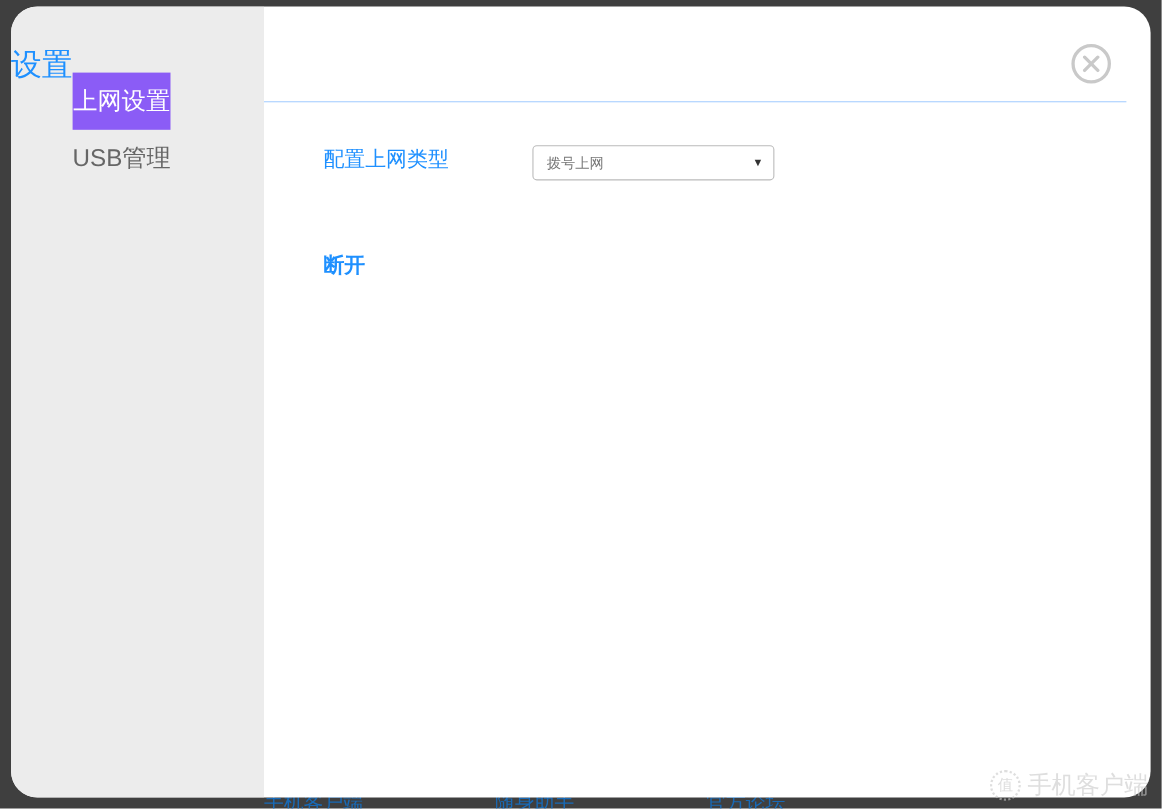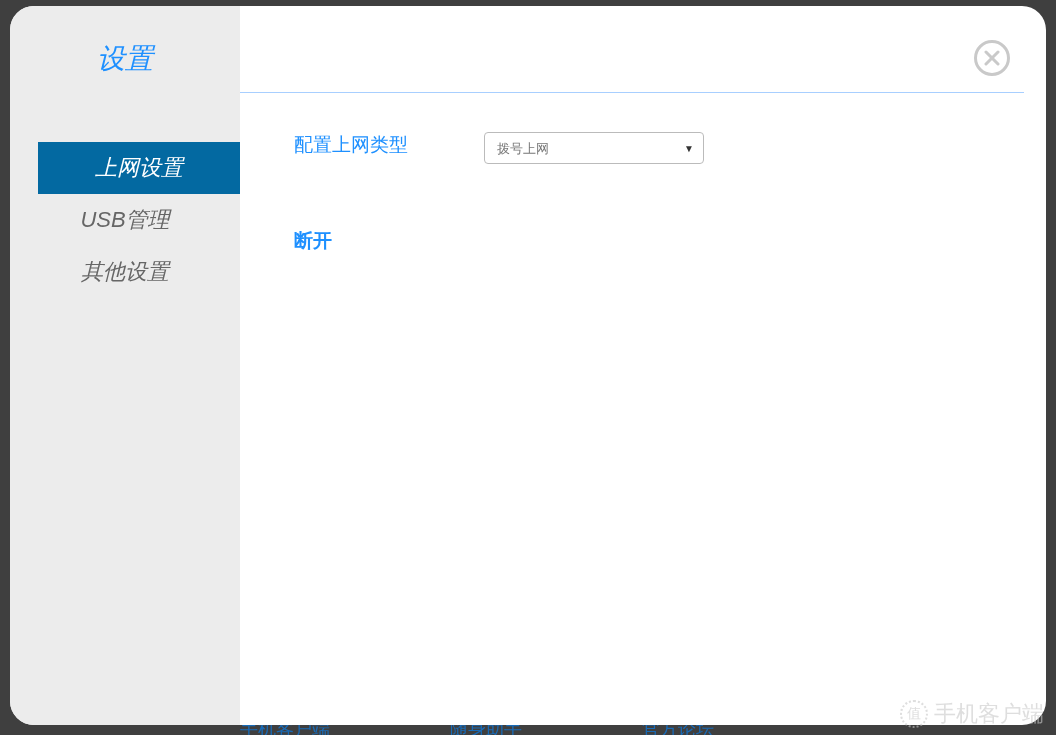--- a/index.html
+++ b/index.html
@@ -23,23 +23,22 @@
       bottom: 10px;
       background: #fff;
       border-radius: 24px;
       display: flex;
       overflow: hidden;
     }
     .sidebar {
       width: 230px;
       background: #ececec;
       display: flex;
-      flex-direction: column;
+      flex-direction: row;
       padding-top: 16px;
-      font-style: italic;
     }
     .sidebar-header {
       text-align: center;
       color: #1e90ff;
       font-size: 28px;
       font-weight: 400;
       padding: 18px 0 20px 0;
     }
     .sidebar-items {
       margin-top: 44px;
@@ -47,23 +46,22 @@
     .sidebar-item {
       height: 52px;
       line-height: 52px;
       text-align: center;
       font-size: 22px;
       color: #666;
       cursor: pointer;
       background: transparent;
     }
     .sidebar-item.active {
-      background: #0369a1;
+      background: #8b5cf6;
       color: #fff;
-      margin-left: 28px;
     }
     .content {
       flex: 1;
       position: relative;
       padding-top: 70px;
     }
     .close-btn {
       position: absolute;
       top: 34px;
       right: 36px;
@@ -184,23 +182,20 @@
 
   <div class="sidebar">
     <div class="sidebar-header">设置</div>
     <div class="sidebar-items">
       <div class="sidebar-item active">
         <span>上网设置</span>
       </div>
       <div class="sidebar-item">
         <span>USB管理</span>
       </div>
-      <div class="sidebar-item">
-        <span>其他设置</span>
-      </div>
     </div>
   </div>
 
   <div class="content">
     <div class="close-btn">
       <svg viewBox="0 0 16 16">
         <line x1="2" y1="2" x2="14" y2="14" stroke="#c9c9c9" stroke-width="3" stroke-linecap="round"></line>
         <line x1="14" y1="2" x2="2" y2="14" stroke="#c9c9c9" stroke-width="3" stroke-linecap="round"></line>
       </svg>
     </div>

